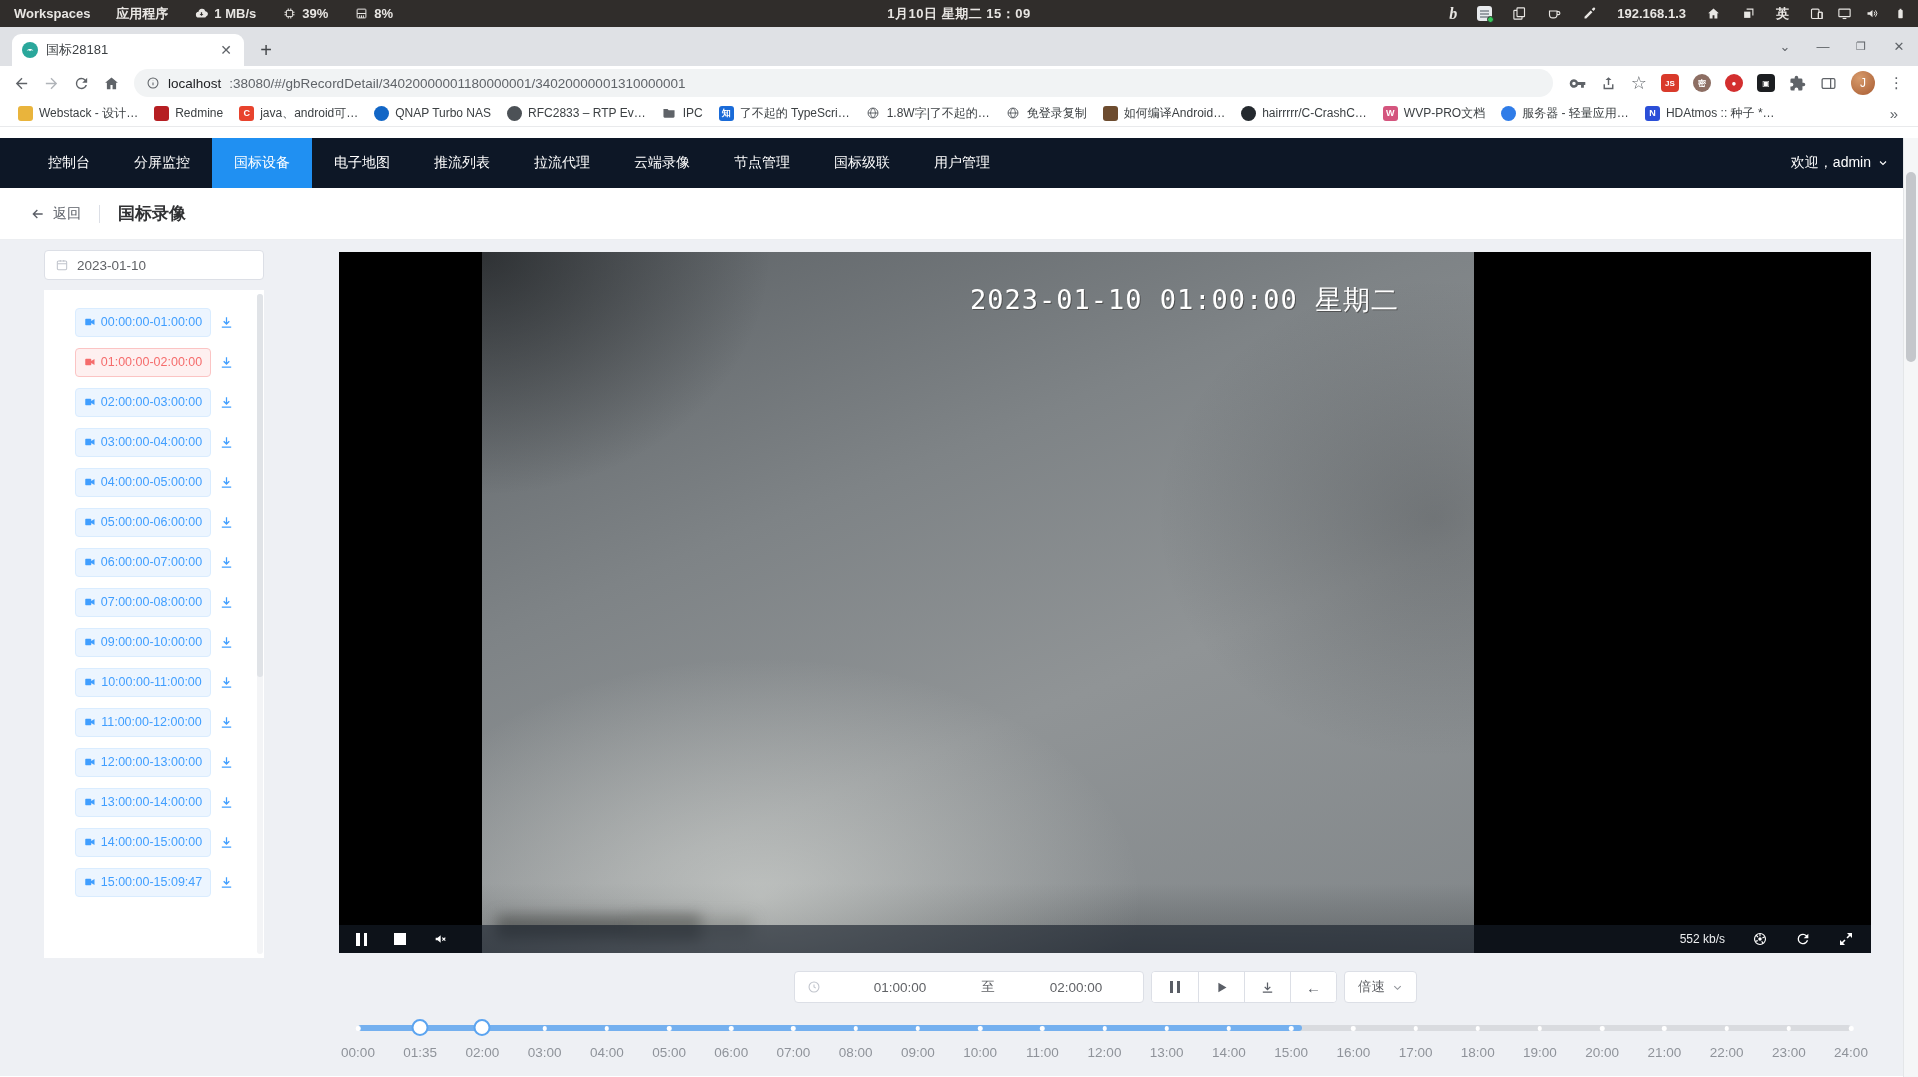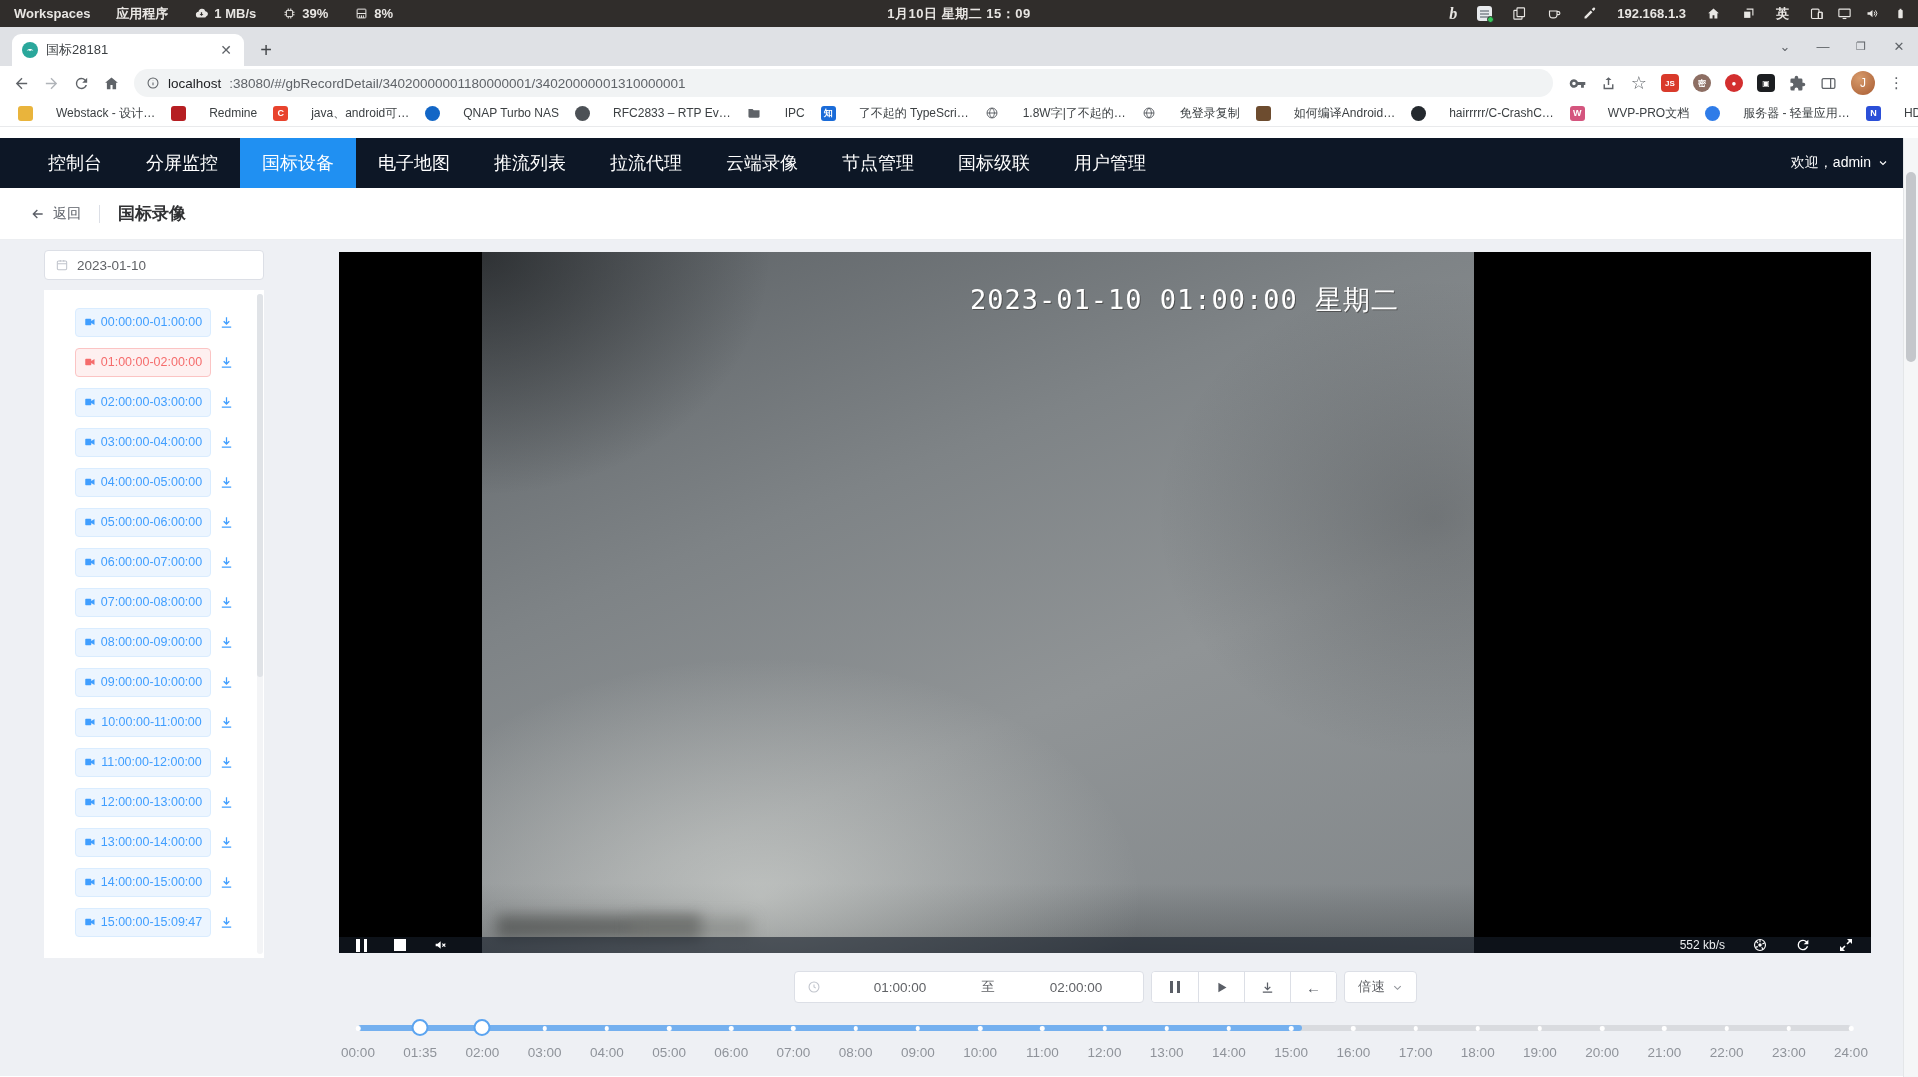--- a/index.html
+++ b/index.html
@@ -42,34 +42,34 @@
   .right-ics { display:flex; align-items:center; gap:14px; padding:0 6px; color:#5f6368; }
   .right-ics svg { width:17px; height:17px; }
   .ext-badge { width:18px; height:18px; border-radius:4px; display:flex; align-items:center; justify-content:center; color:#fff; font-size:8px; font-weight:700; }
   .ext-badge.round { border-radius:50%; }
   .star-g { font-size:18px; line-height:1; }
   .avatar { width:24px; height:24px; border-radius:50%; background:radial-gradient(circle at 35% 30%, #d79a6b, #a85c32); color:#fff; font-size:12px; display:flex; align-items:center; justify-content:center; }
   .kebab { font-size:15px; color:#5f6368; letter-spacing:0; }
 
   
   .bookmarks { height:27px; background:#fff; display:flex; align-items:center; padding:0 10px; gap:4px; border-bottom:1px solid #e9eaec; }
-  .bm { display:flex; align-items:center; gap:23px; padding:2px 8px; font-size:12px; color:#3c4043; white-space:nowrap; }
+  .bm { display:flex; align-items:center; gap:6px; padding:2px 8px; font-size:12px; color:#3c4043; white-space:nowrap; }
   .bm-ic { width:15px; height:15px; border-radius:3px; display:flex; align-items:center; justify-content:center; color:#fff; font-size:9px; font-weight:700; flex:none; }
   .bm-ic.circle { border-radius:50%; }
   .bm-ic.globe, .bm-ic.folder { background:transparent !important; color:#5f6368; }
   .bm-ic svg { width:14px; height:14px; }
   .bm-more { margin-left:auto; color:#5f6368; font-size:15px; padding-right:10px; }
 
   
   .viewport { height:950px; background:#fff; position:relative; }
   .page-scrollbar { position:absolute; right:0; top:0; bottom:0; width:15px; background:#f5f6f7; border-left:1px solid #e4e6e8; z-index:60; }
   .page-scrollbar .thumb { position:absolute; left:2px; right:2px; top:34px; height:190px; background:#c4c7cb; border-radius:6px; }
 
   .appnav { margin-top:11px; height:50px; background:var(--nav-bg,#0d1726); display:flex; align-items:stretch; padding-left:26px; padding-right:15px; }
-  .nav-item { display:flex; align-items:center; padding:0 22px; color:#fff; font-size:18px; }
+  .nav-item { display:flex; align-items:center; padding:0 22px; color:#fff; font-size:14px; }
   .nav-item.active { background:var(--nav-active,#2090f2); }
   .nav-welcome { margin-left:auto; display:flex; align-items:center; gap:6px; color:#fff; font-size:14px; padding-right:14px; }
   .nav-welcome svg { width:12px; height:12px; }
 
   .pagehead { height:52px; background:#fff; border-bottom:1px solid #eceef1; display:flex; align-items:center; padding-left:30px; }
   .back-wrap { display:flex; align-items:center; gap:7px; color:#5a5e66; font-size:14px; }
   .back-wrap svg { width:16px; height:16px; }
   .head-divider { width:1px; height:18px; background:#dcdfe6; margin:0 18px; }
   .page-title { font-size:17px; font-weight:700; color:#303133; }
 
@@ -95,21 +95,21 @@
     background:
       radial-gradient(62% 55% at 28% 92%, rgba(228,230,225,0.55), rgba(228,230,225,0) 62%),
       radial-gradient(52% 62% at 0% 0%, rgba(16,18,20,0.6), rgba(16,18,20,0) 56%),
       radial-gradient(45% 55% at 96% 38%, rgba(36,40,44,0.28), rgba(36,40,44,0) 62%),
       linear-gradient(to top, rgba(38,42,44,0.35), rgba(38,42,44,0) 10%),
       linear-gradient(158deg, #5c6165 0%, #7e8386 35%, #909496 62%, #82878a 100%);
   }
   .osd { position:absolute; top:30px; right:75px; font-family:"DejaVu Sans Mono",monospace; font-size:27px; color:#fff; text-shadow:1px 1px 0 rgba(70,70,70,.8); letter-spacing:1px; }
   .smudge { position:absolute; left:14px; bottom:14px; width:205px; height:24px; background:rgba(66,68,66,.6); border-radius:4px; filter:blur(7px); }
   .smudge2 { position:absolute; left:150px; bottom:16px; width:120px; height:18px; background:rgba(120,122,118,.55); filter:blur(8px); }
-  .player-bar { position:absolute; left:0; right:0; bottom:0; height:16px; background:rgba(21,29,41,.62); display:flex; align-items:center; color:#fff; z-index:5; }
+  .player-bar { position:absolute; left:0; right:0; bottom:0; height:28px; background:rgba(21,29,41,.62); display:flex; align-items:center; color:#fff; z-index:5; }
   .pb-left { display:flex; align-items:center; gap:27px; padding-left:17px; }
   .pb-right { margin-left:auto; display:flex; align-items:center; gap:27px; padding-right:17px; }
   .pause-glyph { display:flex; gap:4px; }
   .pause-glyph i { width:3.5px; height:13px; background:#fff; }
   .stop-glyph { width:12px; height:12px; background:#fff; }
   .player-bar svg { width:16px; height:16px; }
   .bitrate { font-size:12px; color:#eceef0; }
 
   
   .ctrl-row { position:absolute; left:794px; top:731px; height:32px; display:flex; align-items:center; }
@@ -499,33 +499,20 @@
                     <path d="M12 3.5v11M7.5 10l4.5 4.5L16.5 10M4.5 19.5h15"></path>
                   </svg>
                 </span>
               </div>
               <div class="rec-row">
                 <span class="rec-btn">
                   <svg viewBox="0 0 24 24" fill="currentColor">
                     <path d="M2.5 7A1.5 1.5 0 0 1 4 5.5h9A1.5 1.5 0 0 1 14.5 7v3l6.5-3.8v11.6L14.5 14v3a1.5 1.5 0 0 1-1.5 1.5H4A1.5 1.5 0 0 1 2.5 17z"></path>
                   </svg>
                   <span>07:00:00-08:00:00</span>
-                </span>
-                <span class="rec-dl">
-                  <svg viewBox="0 0 24 24" fill="none" stroke="currentColor" stroke-width="2">
-                    <path d="M12 3.5v11M7.5 10l4.5 4.5L16.5 10M4.5 19.5h15"></path>
-                  </svg>
-                </span>
-              </div>
-              <div class="rec-row">
-                <span class="rec-btn">
-                  <svg viewBox="0 0 24 24" fill="currentColor">
-                    <path d="M2.5 7A1.5 1.5 0 0 1 4 5.5h9A1.5 1.5 0 0 1 14.5 7v3l6.5-3.8v11.6L14.5 14v3a1.5 1.5 0 0 1-1.5 1.5H4A1.5 1.5 0 0 1 2.5 17z"></path>
-                  </svg>
-                  <span>08:00:00-09:00:00</span>
                 </span>
                 <span class="rec-dl">
                   <svg viewBox="0 0 24 24" fill="none" stroke="currentColor" stroke-width="2">
                     <path d="M12 3.5v11M7.5 10l4.5 4.5L16.5 10M4.5 19.5h15"></path>
                   </svg>
                 </span>
               </div>
               <div class="rec-row">
                 <span class="rec-btn">
                   <svg viewBox="0 0 24 24" fill="currentColor">

